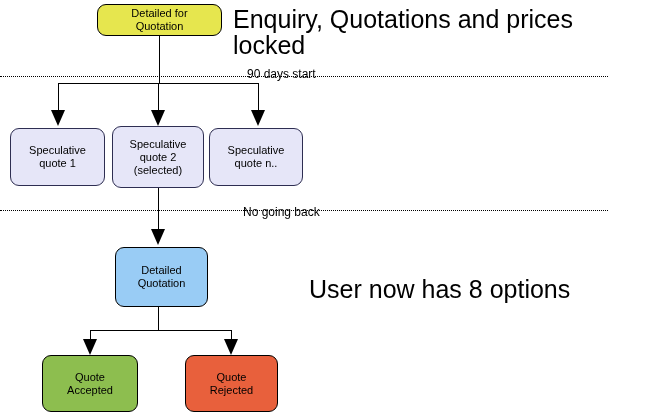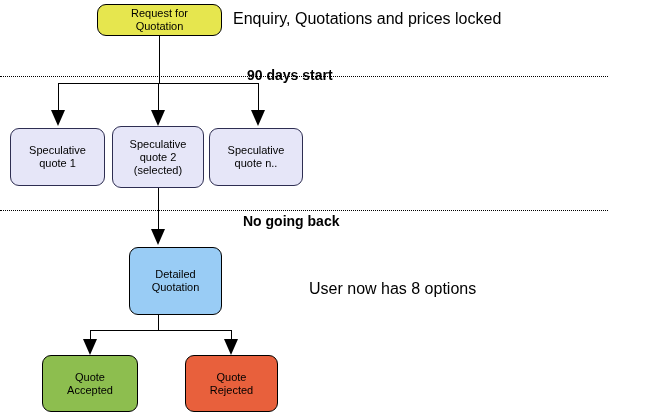--- a/index.html
+++ b/index.html
@@ -15,22 +15,22 @@
     position:absolute;width:0;height:0;
     border-left:7px solid transparent;border-right:7px solid transparent;
     border-top:16px solid #000;
   }
   .node{
     position:absolute;display:flex;align-items:center;justify-content:center;
     text-align:center;border:1px solid #000;border-radius:9px;
     font-size:11px;line-height:13px;white-space:pre-line;box-sizing:border-box;
   }
   .node.lav{border-color:#2e2e52;}
-  .annotation{position:absolute;font-size:16px;line-height:26px;white-space:pre-line;}
-  .phase-label{position:absolute;font-size:14px;font-weight:bold;white-space:nowrap;}
+  .annotation{position:absolute;font-size:25px;line-height:26px;white-space:pre-line;}
+  .phase-label{position:absolute;font-size:12px;font-weight:normal;white-space:nowrap;}
 </style>
 </head>
 <body>
 
 <div id="canvas">
 
   <div class="dotted-line" style="left:0;top:76px;width:608px;"></div>
   <div class="dotted-line" style="left:0;top:210px;width:608px;"></div>
 
   <div class="flow-line vline" style="left:159px;top:36px;height:47px;"></div>
@@ -45,44 +45,44 @@
   <div class="flow-line vline" style="left:158px;top:188px;height:41px;"></div>
   <div class="arrow-down" style="left:151px;top:229px;"></div>
 
   <div class="flow-line vline" style="left:158px;top:307px;height:23px;"></div>
   <div class="flow-line hline" style="left:90px;top:330px;width:142px;"></div>
   <div class="flow-line vline" style="left:90px;top:330px;height:9px;"></div>
   <div class="flow-line vline" style="left:231px;top:330px;height:9px;"></div>
   <div class="arrow-down" style="left:83px;top:339px;"></div>
   <div class="arrow-down" style="left:224px;top:339px;"></div>
 
-  <div class="node" style="left: 97px; top: 4px; width: 125px; height: 32px; background: rgb(230, 230, 78);">Request for
+  <div class="node" style="left: 97px; top: 4px; width: 125px; height: 32px; background: rgb(230, 230, 78);">Detailed for
 Quotation</div>
 
   <div class="node lav" style="left: 10px; top: 128px; width: 95px; height: 58px; background: rgb(230, 230, 248);">Speculative
 quote 1</div>
 
   <div class="node lav" style="left: 112px; top: 126px; width: 92px; height: 62px; background: rgb(230, 230, 248);">Speculative
 quote 2
 (selected)</div>
 
   <div class="node lav" style="left: 209px; top: 128px; width: 94px; height: 58px; background: rgb(230, 230, 248);">Speculative
 quote n..</div>
 
-  <div class="node" style="left: 129px; top: 247px; width: 93px; height: 68px; background: rgb(153, 204, 245);">Detailed
+  <div class="node" style="left: 115px; top: 247px; width: 93px; height: 60px; background: rgb(153, 204, 245);">Detailed
 Quotation</div>
 
   <div class="node" style="left: 42px; top: 355px; width: 96px; height: 57px; background: rgb(141, 190, 79);">Quote
 Accepted</div>
 
   <div class="node" style="left: 185px; top: 355px; width: 93px; height: 57px; background: rgb(232, 96, 60);">Quote
 Rejected</div>
 
   <div class="annotation" style="left:233px;top:6px;">Enquiry, Quotations and prices locked</div>
 
   <div class="phase-label" style="left:247px;top:67px;">90 days start</div>
 
 
-  <div class="phase-label" style="left:243px;top:213px;">No going back</div>
+  <div class="phase-label" style="left:243px;top:205px;">No going back</div>
 
   <div class="annotation" style="left:309px;top:276px;">User now has 8 options</div>
 
 </div>
 
 </body></html>

